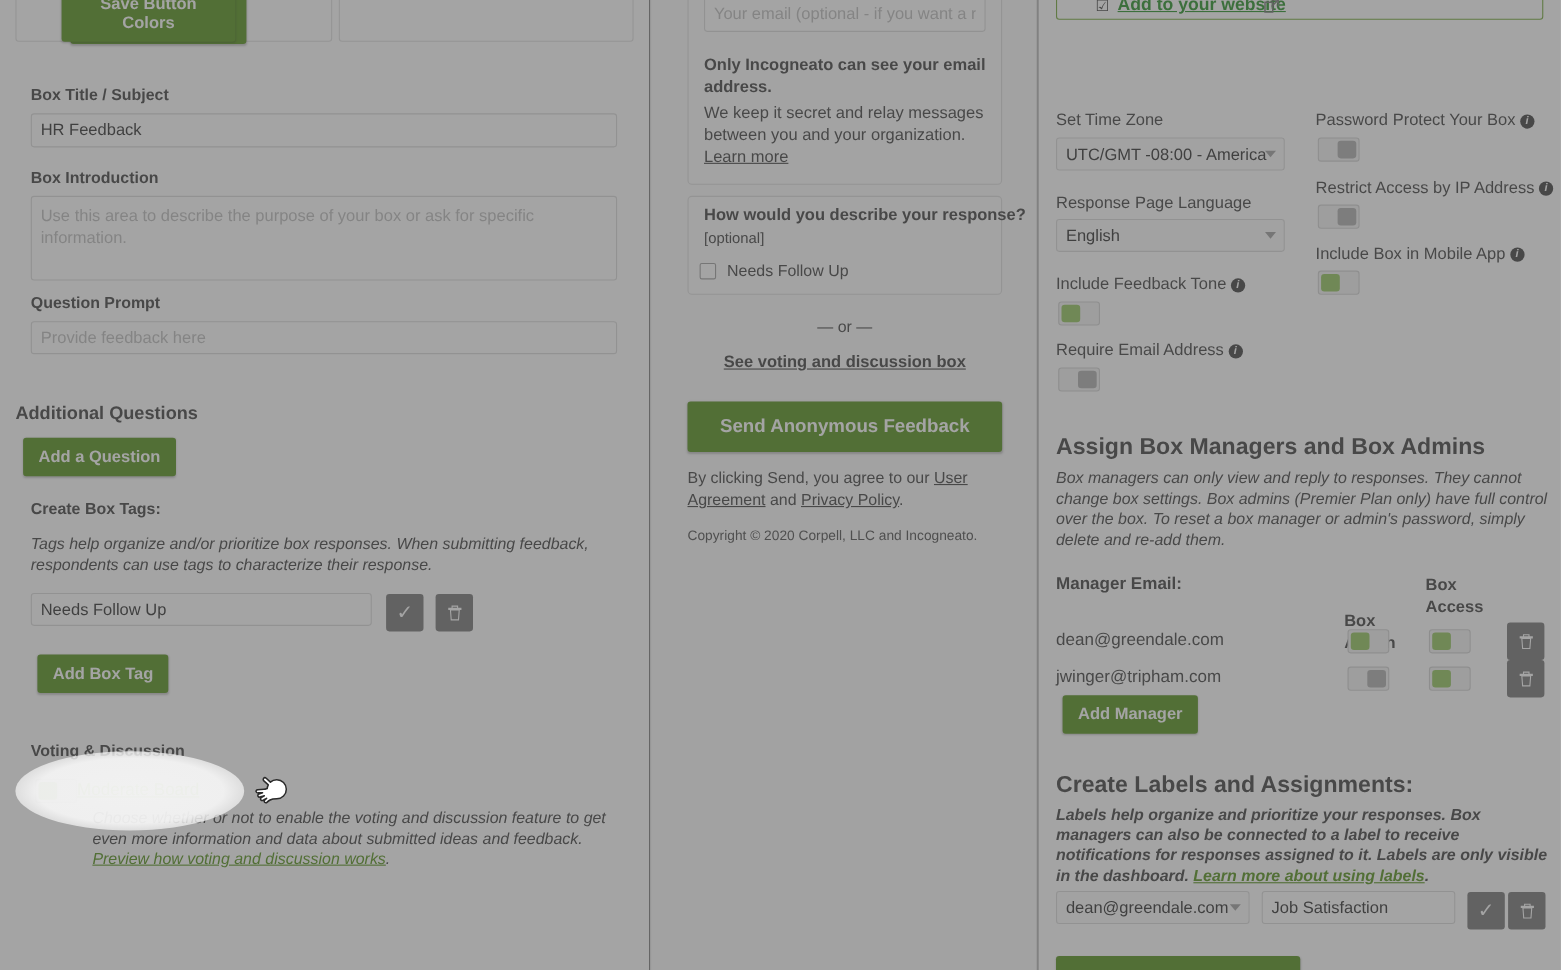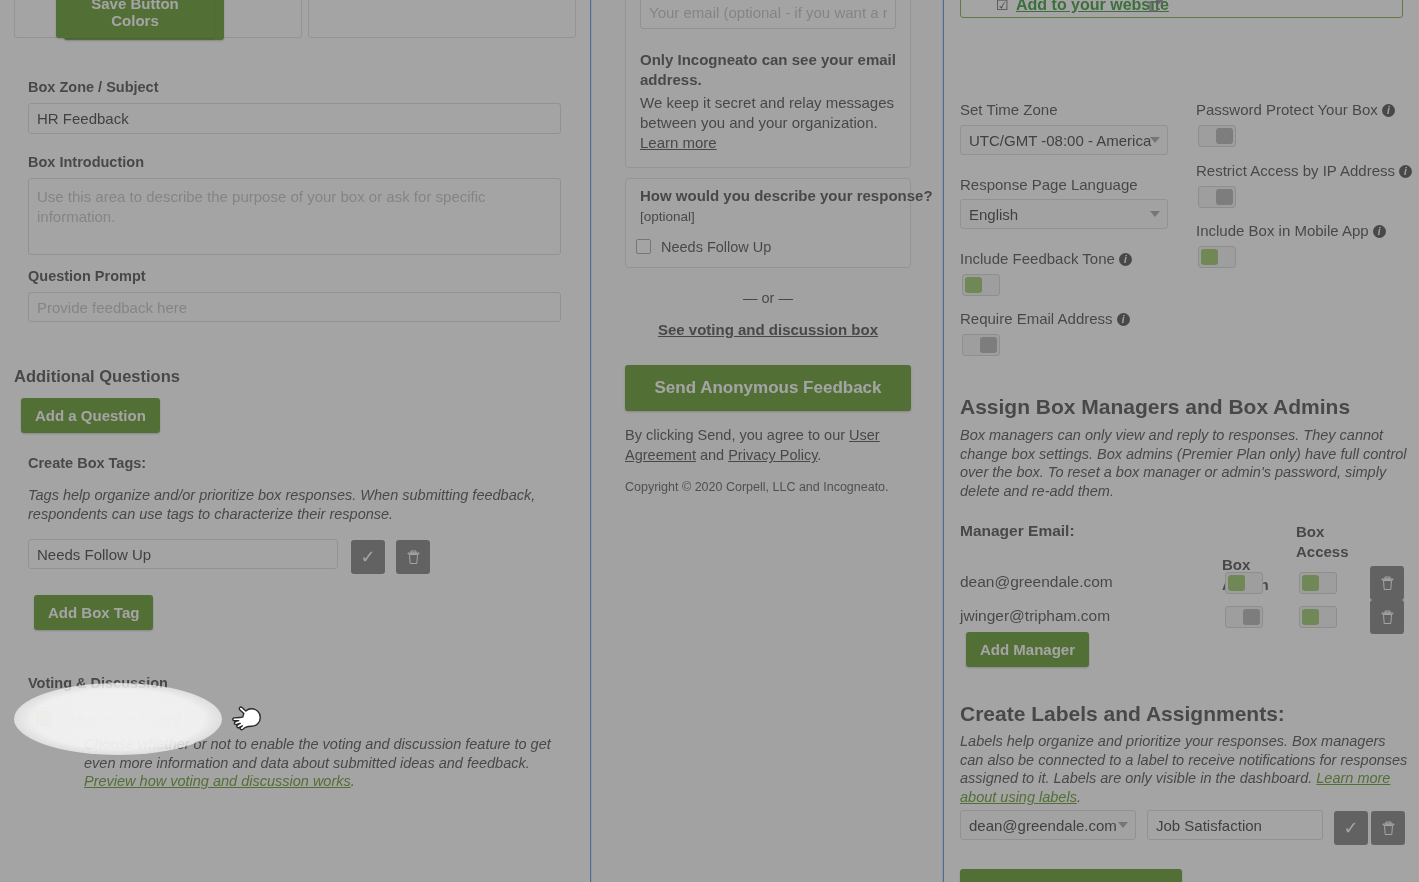--- a/index.html
+++ b/index.html
@@ -6,21 +6,21 @@
   html, body { margin:0; padding:0; }
   body {
     width:1419px; height:882px;
     font-family:"Liberation Sans", sans-serif;
     background:#ffffff;
     overflow:hidden;
     position:relative;
   }
 
   
-  #page { position:absolute; inset:0; background:#3b82f6; }
+  #page { position:absolute; inset:0; background:#737373; }
 
   .col-left   { position:absolute; left:0;   top:0; width:590px;  height:882px; background:#fff; }
   .col-mid    { position:absolute; left:591px; top:0; width:352px; height:882px; background:#fafafa; border-left:1px solid #e3e3e3; border-right:1px solid #e3e3e3;}
   .col-right  { position:absolute; left:944px; top:0; width:475px; height:882px; background:#fff; }
 
   
   .lbl { font-size:14.5px; font-weight:bold; color:#333; }
   .lbl-n { font-size:15px; color:#333; }
   .h2 { font-size:21px; font-weight:bold; color:#333; }
   .h3 { font-size:16.5px; font-weight:bold; color:#333; }
@@ -124,21 +124,21 @@
   #th-email { position:absolute; left:16px; top:522px; font-size:15.5px; font-weight:bold; color:#333;}
   #th-admin { position:absolute; left:278px; top:522px; width:56px; font-size:15px; font-weight:bold; color:#333; line-height:1.32;margin-top:33px;}
   #th-access{ position:absolute; left:352px; top:522px; width:60px; font-size:15px; font-weight:bold; color:#333; line-height:1.32;}
   .mgr-email { position:absolute; left:16px; font-size:15.5px; color:#333; }
   .mgr-t1 { position:absolute; left:281px; }
   .mgr-t2 { position:absolute; left:355px; }
   .mgr-del{ position:absolute; left:426px; width:34px; height:34px; }
   #btn-addmgr { position:absolute; left:22px; top:632px; }
 
   #h-lab { position:absolute; left:16px; top:702px; }
-  #p-lab { position:absolute; left:16px; top:732px; width:450px; }
+  #p-lab { position:absolute; left:16px; top:732px; width:450px;font-weight:bold; }
   #lab-sel { position:absolute; left:16px; top:810px; width:176px; height:30px; }
   #lab-inp { position:absolute; left:203px; top:810px; width:176px; height:30px; }
   #lab-ok  { position:absolute; left:390px; top:811px; }
   #lab-del { position:absolute; left:427px; top:811px; }
   #btn-addlab { position:absolute; left:16px; top:869px; width:222px; height:34px; }
 
   
   .sel {
     position:relative; border:1px solid #d8d8d8; border-radius:3px; background:#fbfbfb;
     font-size:15px; color:#222; padding:5px 24px 5px 8px; overflow:hidden; white-space:nowrap;
@@ -172,21 +172,21 @@
 <div id="page">
 
   <div class="col-left">
 
     <div class="panel-box" id="logo-panel"></div>
     <button class="btn-green" id="upload-btn">Upload &amp; Replace Logo</button>
 
     <div class="panel-box" id="color-panel"></div>
     <button class="btn-green" id="savecolor-btn">Save Button Colors</button>
 
-    <div class="lbl" id="lbl-boxtitle">Box Zone / Subject</div>
+    <div class="lbl" id="lbl-boxtitle">Box Title / Subject</div>
     <input class="inp" id="inp-boxtitle" value="HR Feedback" style="">
 
     <div class="lbl" id="lbl-boxintro">Box Introduction</div>
     <textarea class="inp" id="ta-boxintro" placeholder="Use this area to describe the purpose of your box or ask for specific information." style=""></textarea>
 
     <div class="lbl" id="lbl-qprompt">Question Prompt</div>
     <input class="inp" id="inp-qprompt" placeholder="Provide feedback here" style="">
 
     <div class="h3" id="h-addq">Additional Questions</div>
     <button class="btn-green" id="btn-addq">Add a Question</button>

